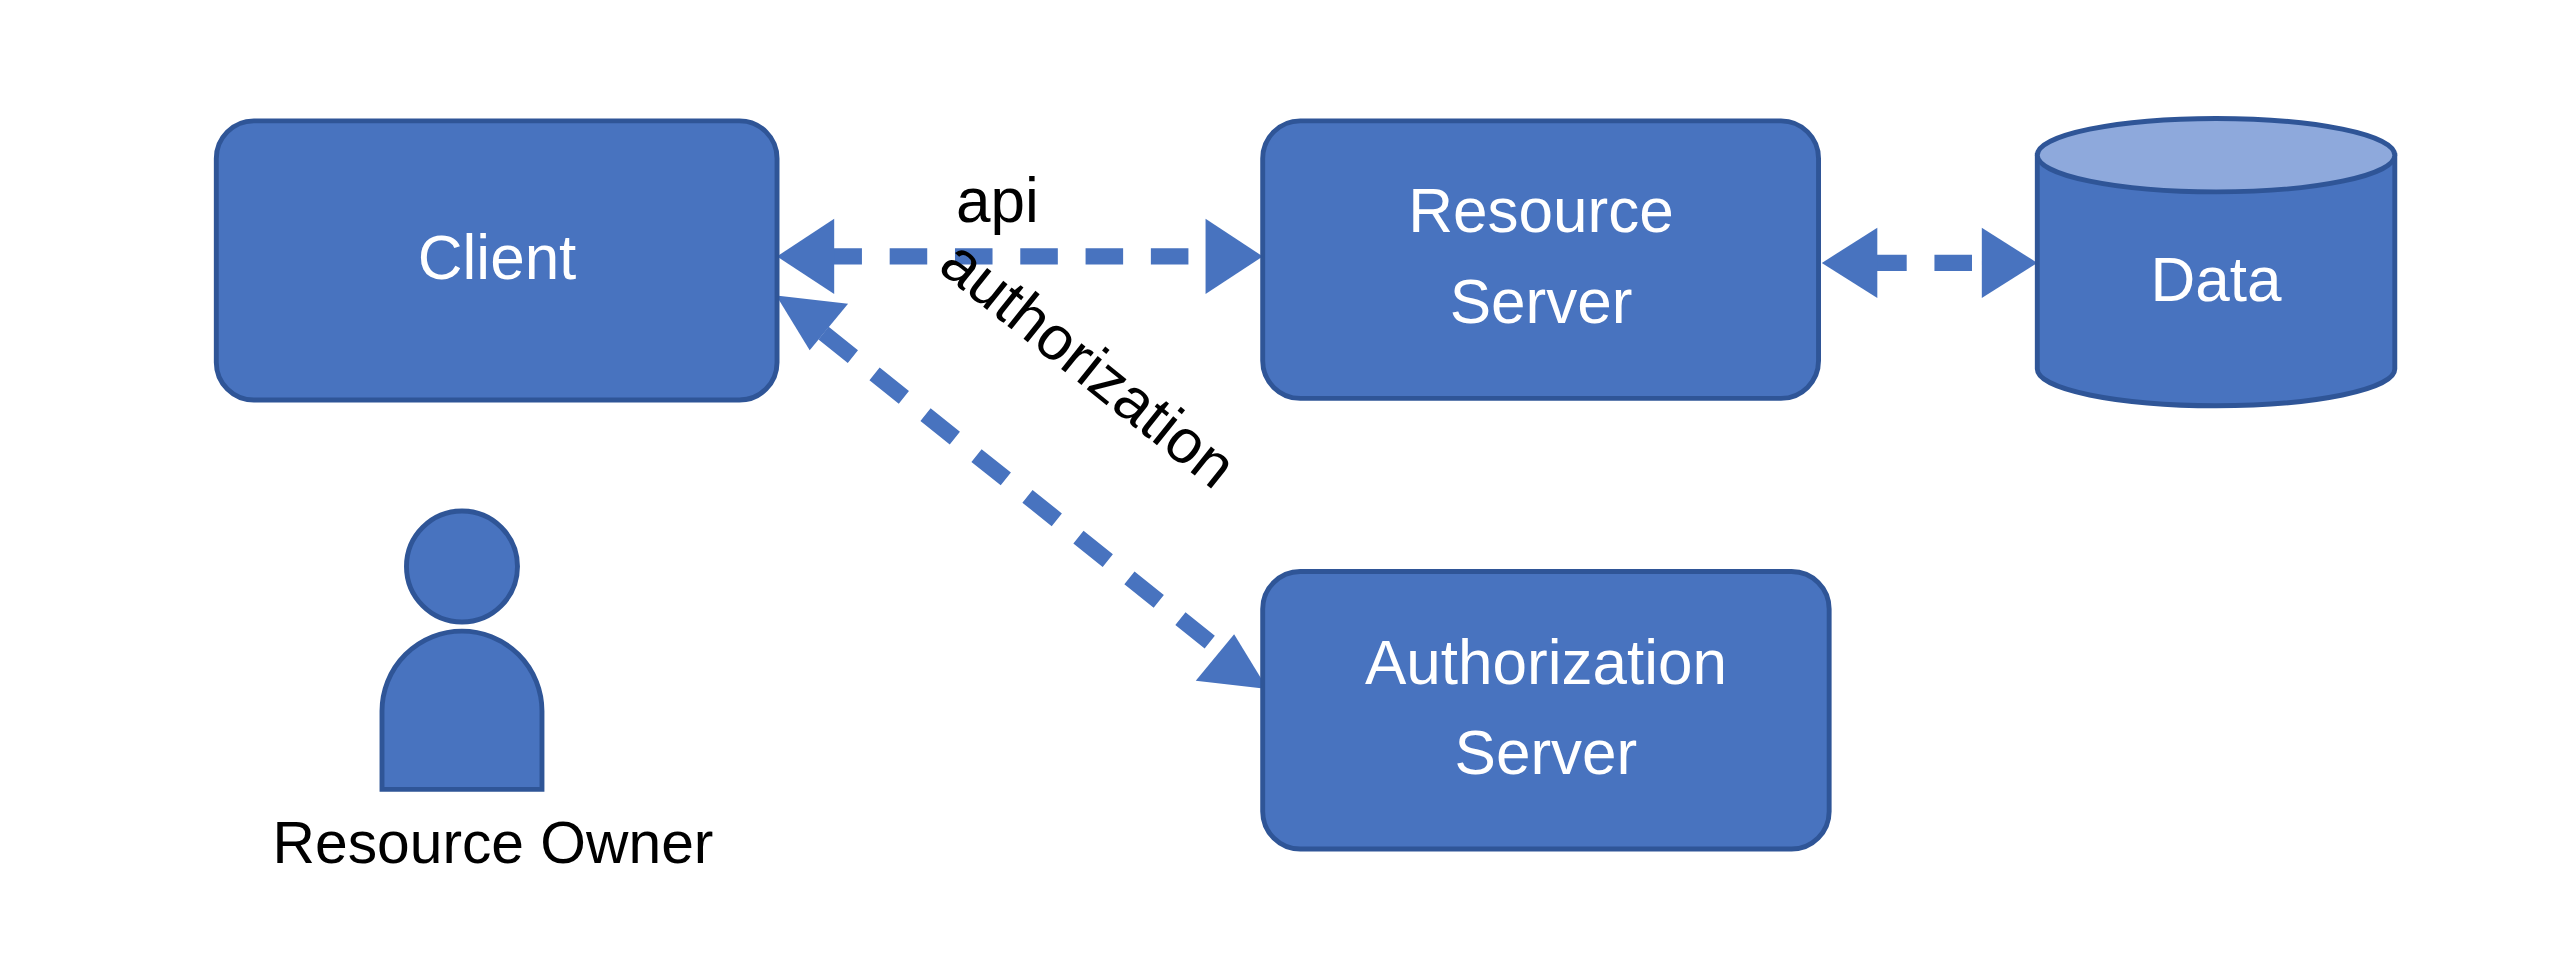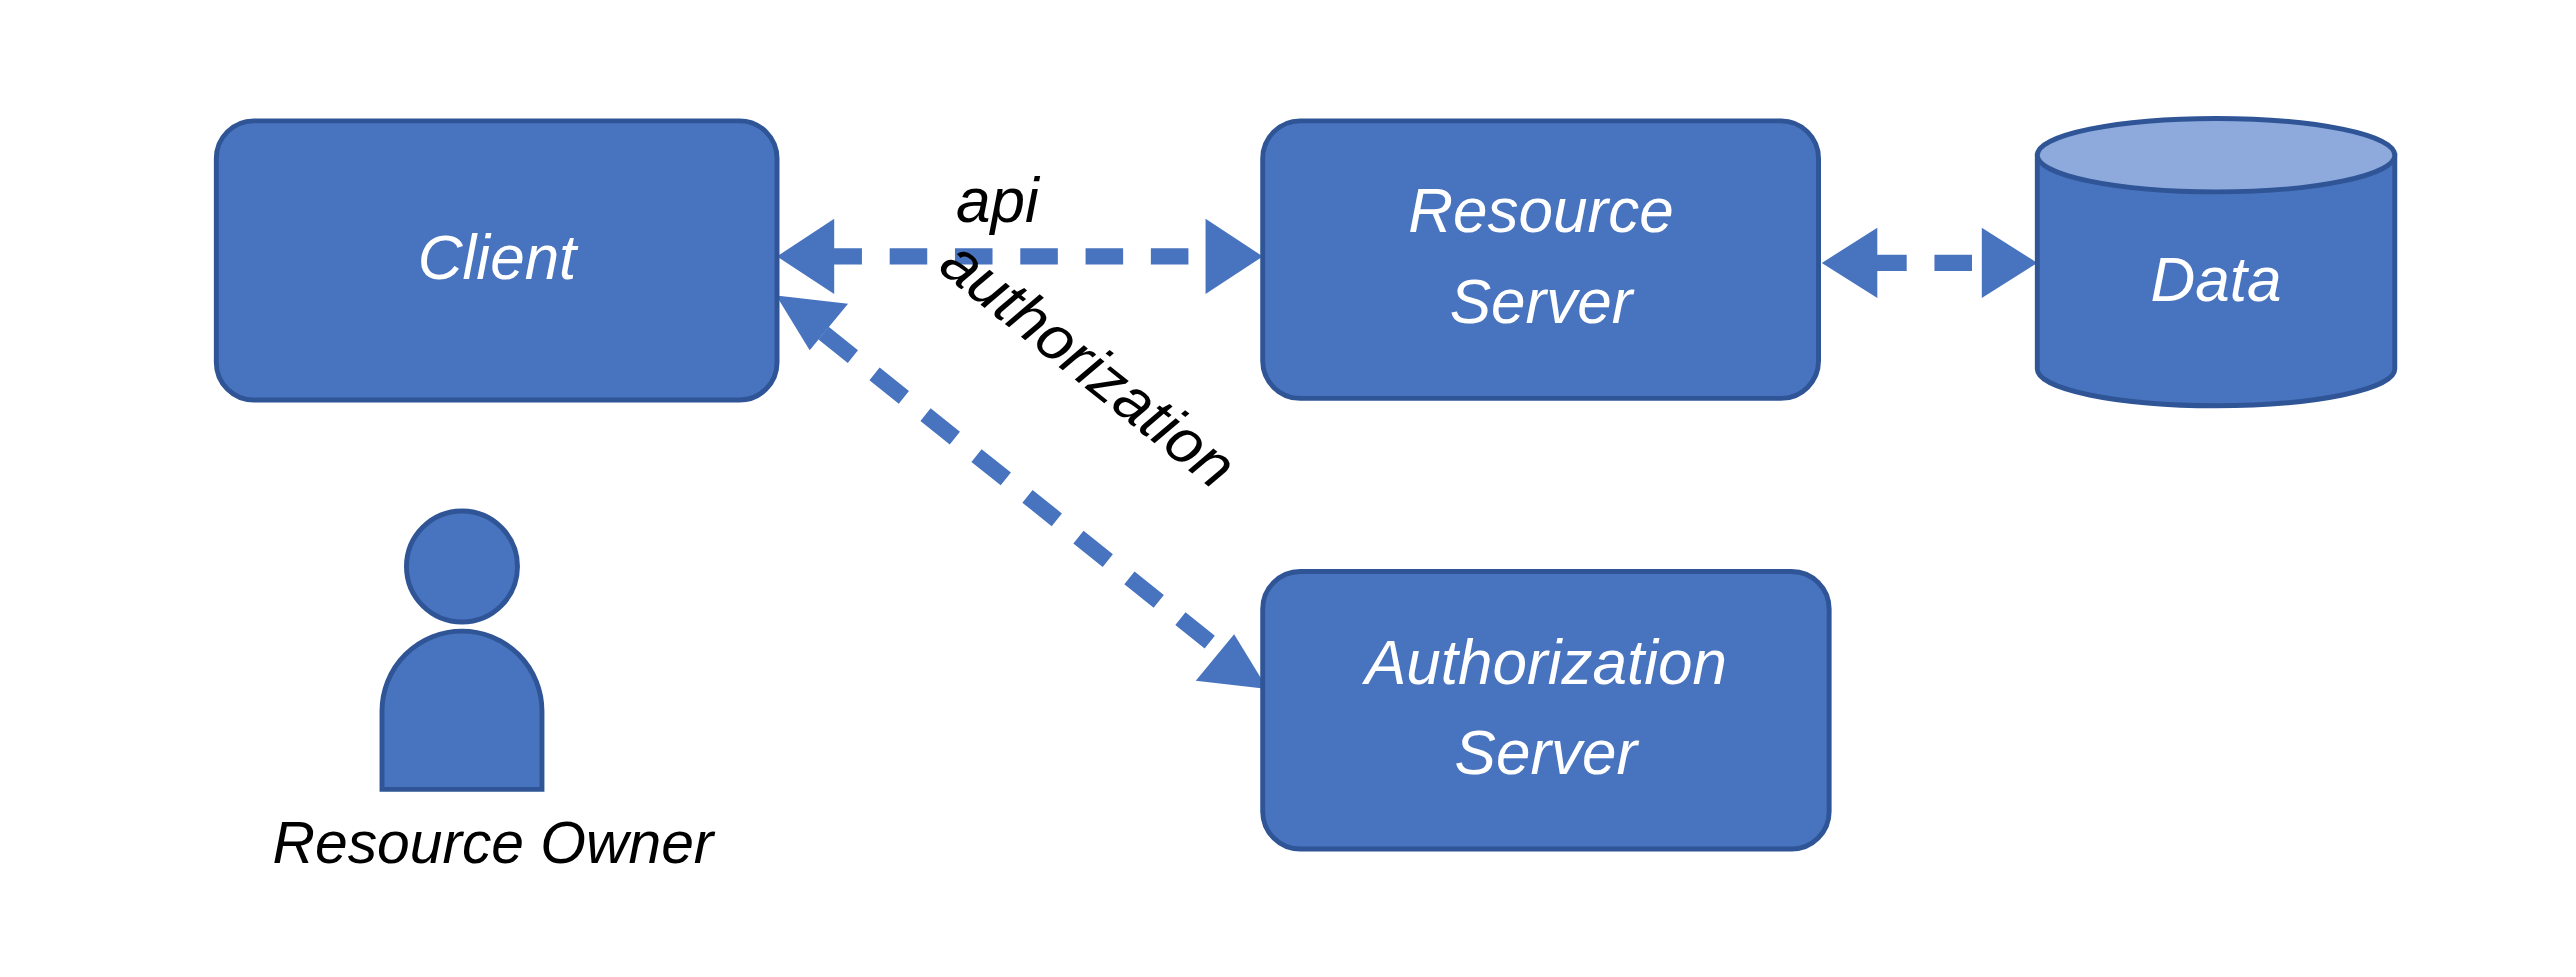--- a/index.html
+++ b/index.html
@@ -11,21 +11,20 @@
     width: 2576px;
     height: 978px;
     overflow: hidden;
     font-family: "Liberation Sans", sans-serif;
   }
   #diagram-root {
     position: relative;
     width: 2488px;
     height: 978px;
     background: #ffffff;
-    font-style: italic;
   }
   svg#diagram-svg {
     display: block;
     width: 2576px;
     height: 978px;
   }
   .node-shape {
     fill: #4873bf;
     stroke: #2f5597;
     stroke-width: 6;

